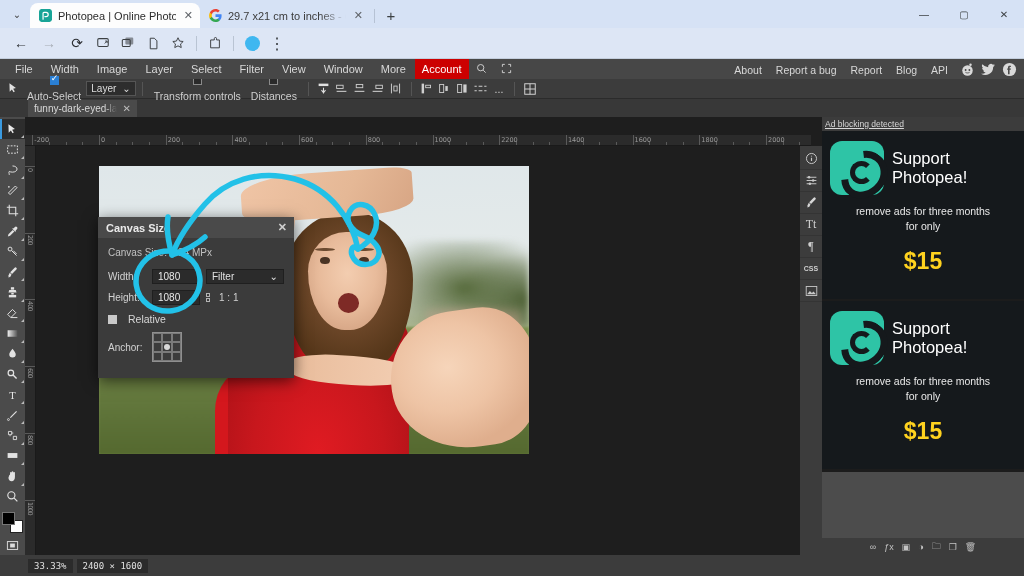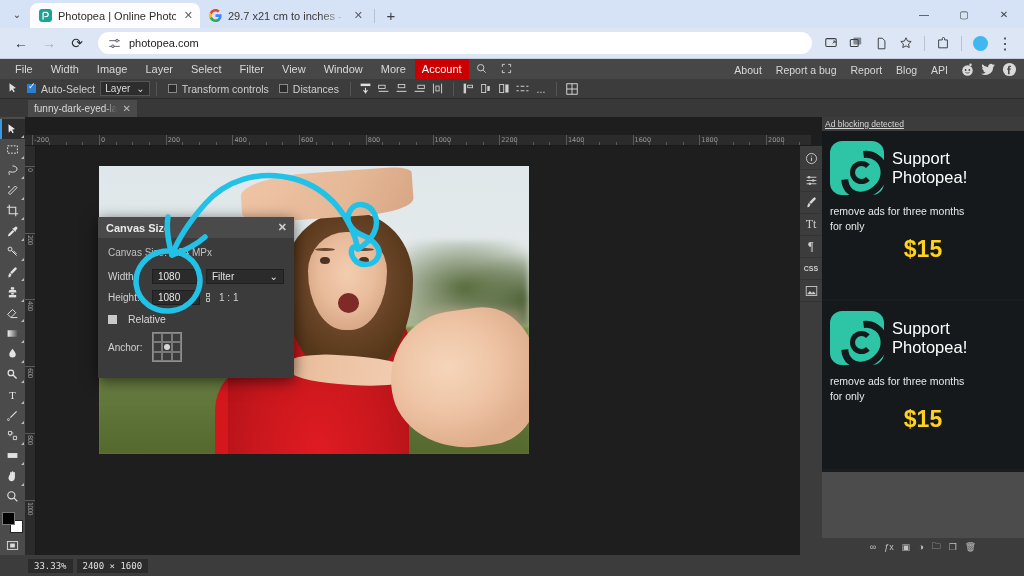--- a/index.html
+++ b/index.html
@@ -76,21 +76,21 @@
 
   .optbar {
     height: 20px; background: #3c3c3c; display: flex; align-items: center;
     padding-left: 4px; gap: 0; font-size: 10.5px; color: #cfcfcf;
     border-bottom: 1px solid #2b2b2b;
   }
   .opt-sep { width:1px; height:14px; background:#555; margin: 0 6px; }
   .opt-chk { width: 9px; height: 9px; border:1px solid #8a8a8a; background:#2a2a2a; display:inline-block; }
   .opt-chk.on { background:#2a7fd4; border-color:#2a7fd4; position:relative; }
   .opt-chk.on:after { content:"✓"; position:absolute; left:0px; top:-4px; font-size:9px; color:#fff; }
-  .opt-group { display:flex; align-items:center; gap:5px; padding: 0 5px; }
+  .opt-group { display:flex; align-items:center; gap:5px; padding: 0 5px; flex-direction: column; }
   .opt-select {
     background:#2d2d2d; border:1px solid #555; color:#ddd; font-size:10px;
     height:15px; padding: 0 4px; display:flex; align-items:center; gap:6px;
   }
   .opt-ico { width: 18px; height:16px; display:flex; align-items:center; justify-content:center; color:#cfcfcf; }
 
   .tabbar { height: 18px; background: #383838; display:flex; align-items:flex-end; padding-left: 28px; }
   .doc-tab {
     height: 17px; background: #4a4a4a; color:#d8d8d8; font-size:10px;
     display:flex; align-items:center; gap:5px; padding: 0 6px; max-width: 115px;
@@ -264,22 +264,22 @@
   .ad-logo:after {
     content:""; position:absolute; left:12px; top:9px; width:30px; height:36px;
     border: 7px solid #15191c; border-radius: 50% 50% 50% 50% / 46% 46% 54% 54%;
     border-left-color: transparent; transform: rotate(38deg);
   }
   .ad-logo:before {
     content:""; position:absolute; left:20px; top:20px; width:13px; height:13px;
     border: 5px solid #15191c; border-radius:50%; border-right-color:transparent; z-index:2;
   }
   .ad-title { color:#fff; font-size:16.5px; line-height:19px; }
-  .ad-sub { color:#e8e8e8; font-size:10.5px; text-align:left; line-height:14px; margin-top:9px; }
-  .ad-price { color:#ffd21f; font-size:23px; font-weight:bold; text-align:center; margin-top:3px; }
+  .ad-sub { color:#e8e8e8; font-size:10.5px; text-align:center; line-height:14px; margin-top:9px; }
+  .ad-price { color:#ffd21f; font-size:23px; font-weight:bold; text-align:center; margin-top:15px; }
 
   
   .statusbar { position:absolute; left:0; right:0; bottom:0; height:21px; background:#3c3c3c;
     display:flex; align-items:center; gap:0; padding-left:28px; }
   .st-box { background:#2b2b2b; color:#e0e0e0; font-family:"DejaVu Sans Mono", monospace;
     font-size:9px; padding:2px 6px; margin-right:4px; }
 
   
   .annot { position:absolute; left:0; top:0; width:1024px; height:517px;
     pointer-events:none; z-index:60; }
@@ -317,28 +317,20 @@
     <div>—</div>
     <div>▢</div>
     <div>✕</div>
   </div>
 </div>
 
 <div class="browser-toolbar">
   <div class="nav-btn">←</div>
   <div class="nav-btn disabled">→</div>
   <div class="nav-btn">⟳</div>
-  <div class="omnibox">
-    <svg width="13" height="13" viewBox="0 0 16 16">
-      <path d="M2 4.5h8M12.5 4.5h1.5M2 11.5h3M7.5 11.5h6.5" stroke="#5f6368" stroke-width="1.2" stroke-linecap="round"></path>
-      <circle cx="11" cy="4.5" r="1.6" fill="none" stroke="#5f6368" stroke-width="1.2"></circle>
-      <circle cx="6" cy="11.5" r="1.6" fill="none" stroke="#5f6368" stroke-width="1.2"></circle>
-    </svg>
-    <span class="omnibox-url">photopea.com</span>
-  </div>
   <div class="tb-icons">
     <div class="tb-icon">
       <svg width="14" height="14" viewBox="0 0 16 16">
           <rect x="2" y="3" width="12" height="9" rx="1.4" fill="none" stroke="#3c4043" stroke-width="1.2"></rect>
           <path d="M10 8.5l2.5-2.5M10.5 5.8h2.2v2.2" stroke="#3c4043" stroke-width="1.1" fill="none"></path>
         </svg>
     </div>
     <div class="tb-icon">
       <svg width="14" height="14" viewBox="0 0 16 16">
           <rect x="1.5" y="4" width="9" height="8" rx="1.2" fill="none" stroke="#3c4043" stroke-width="1.2"></rect>

